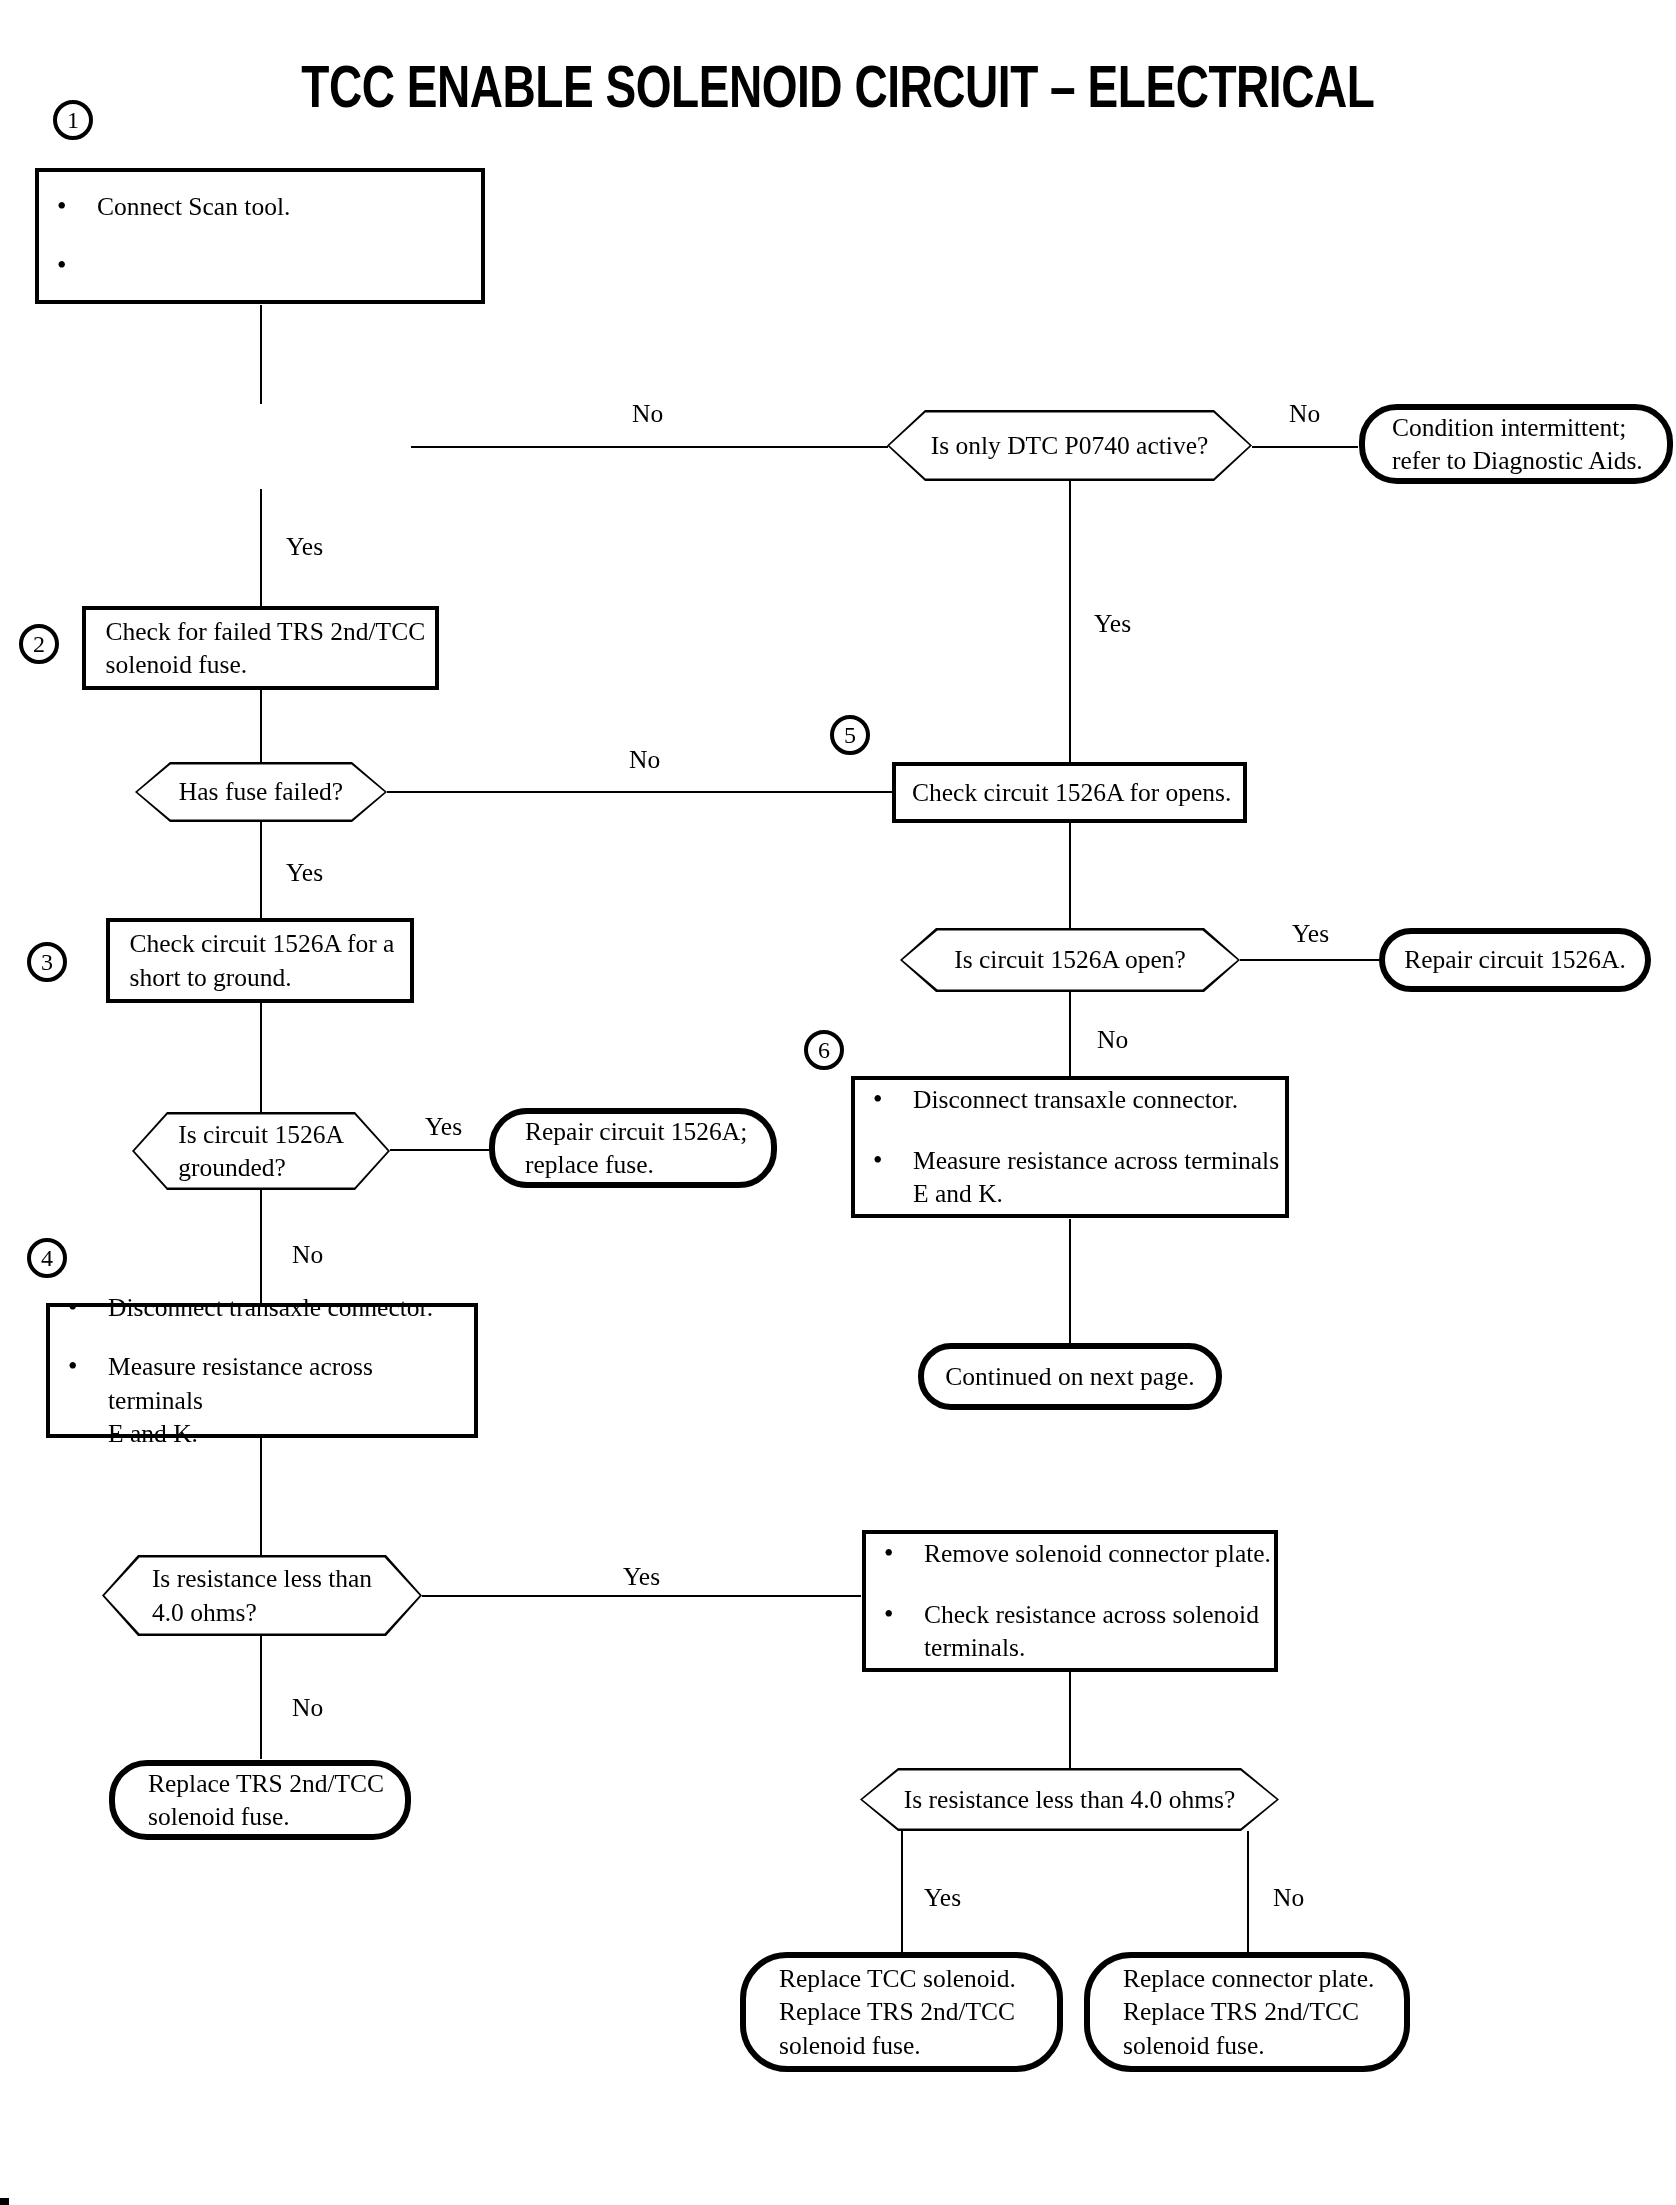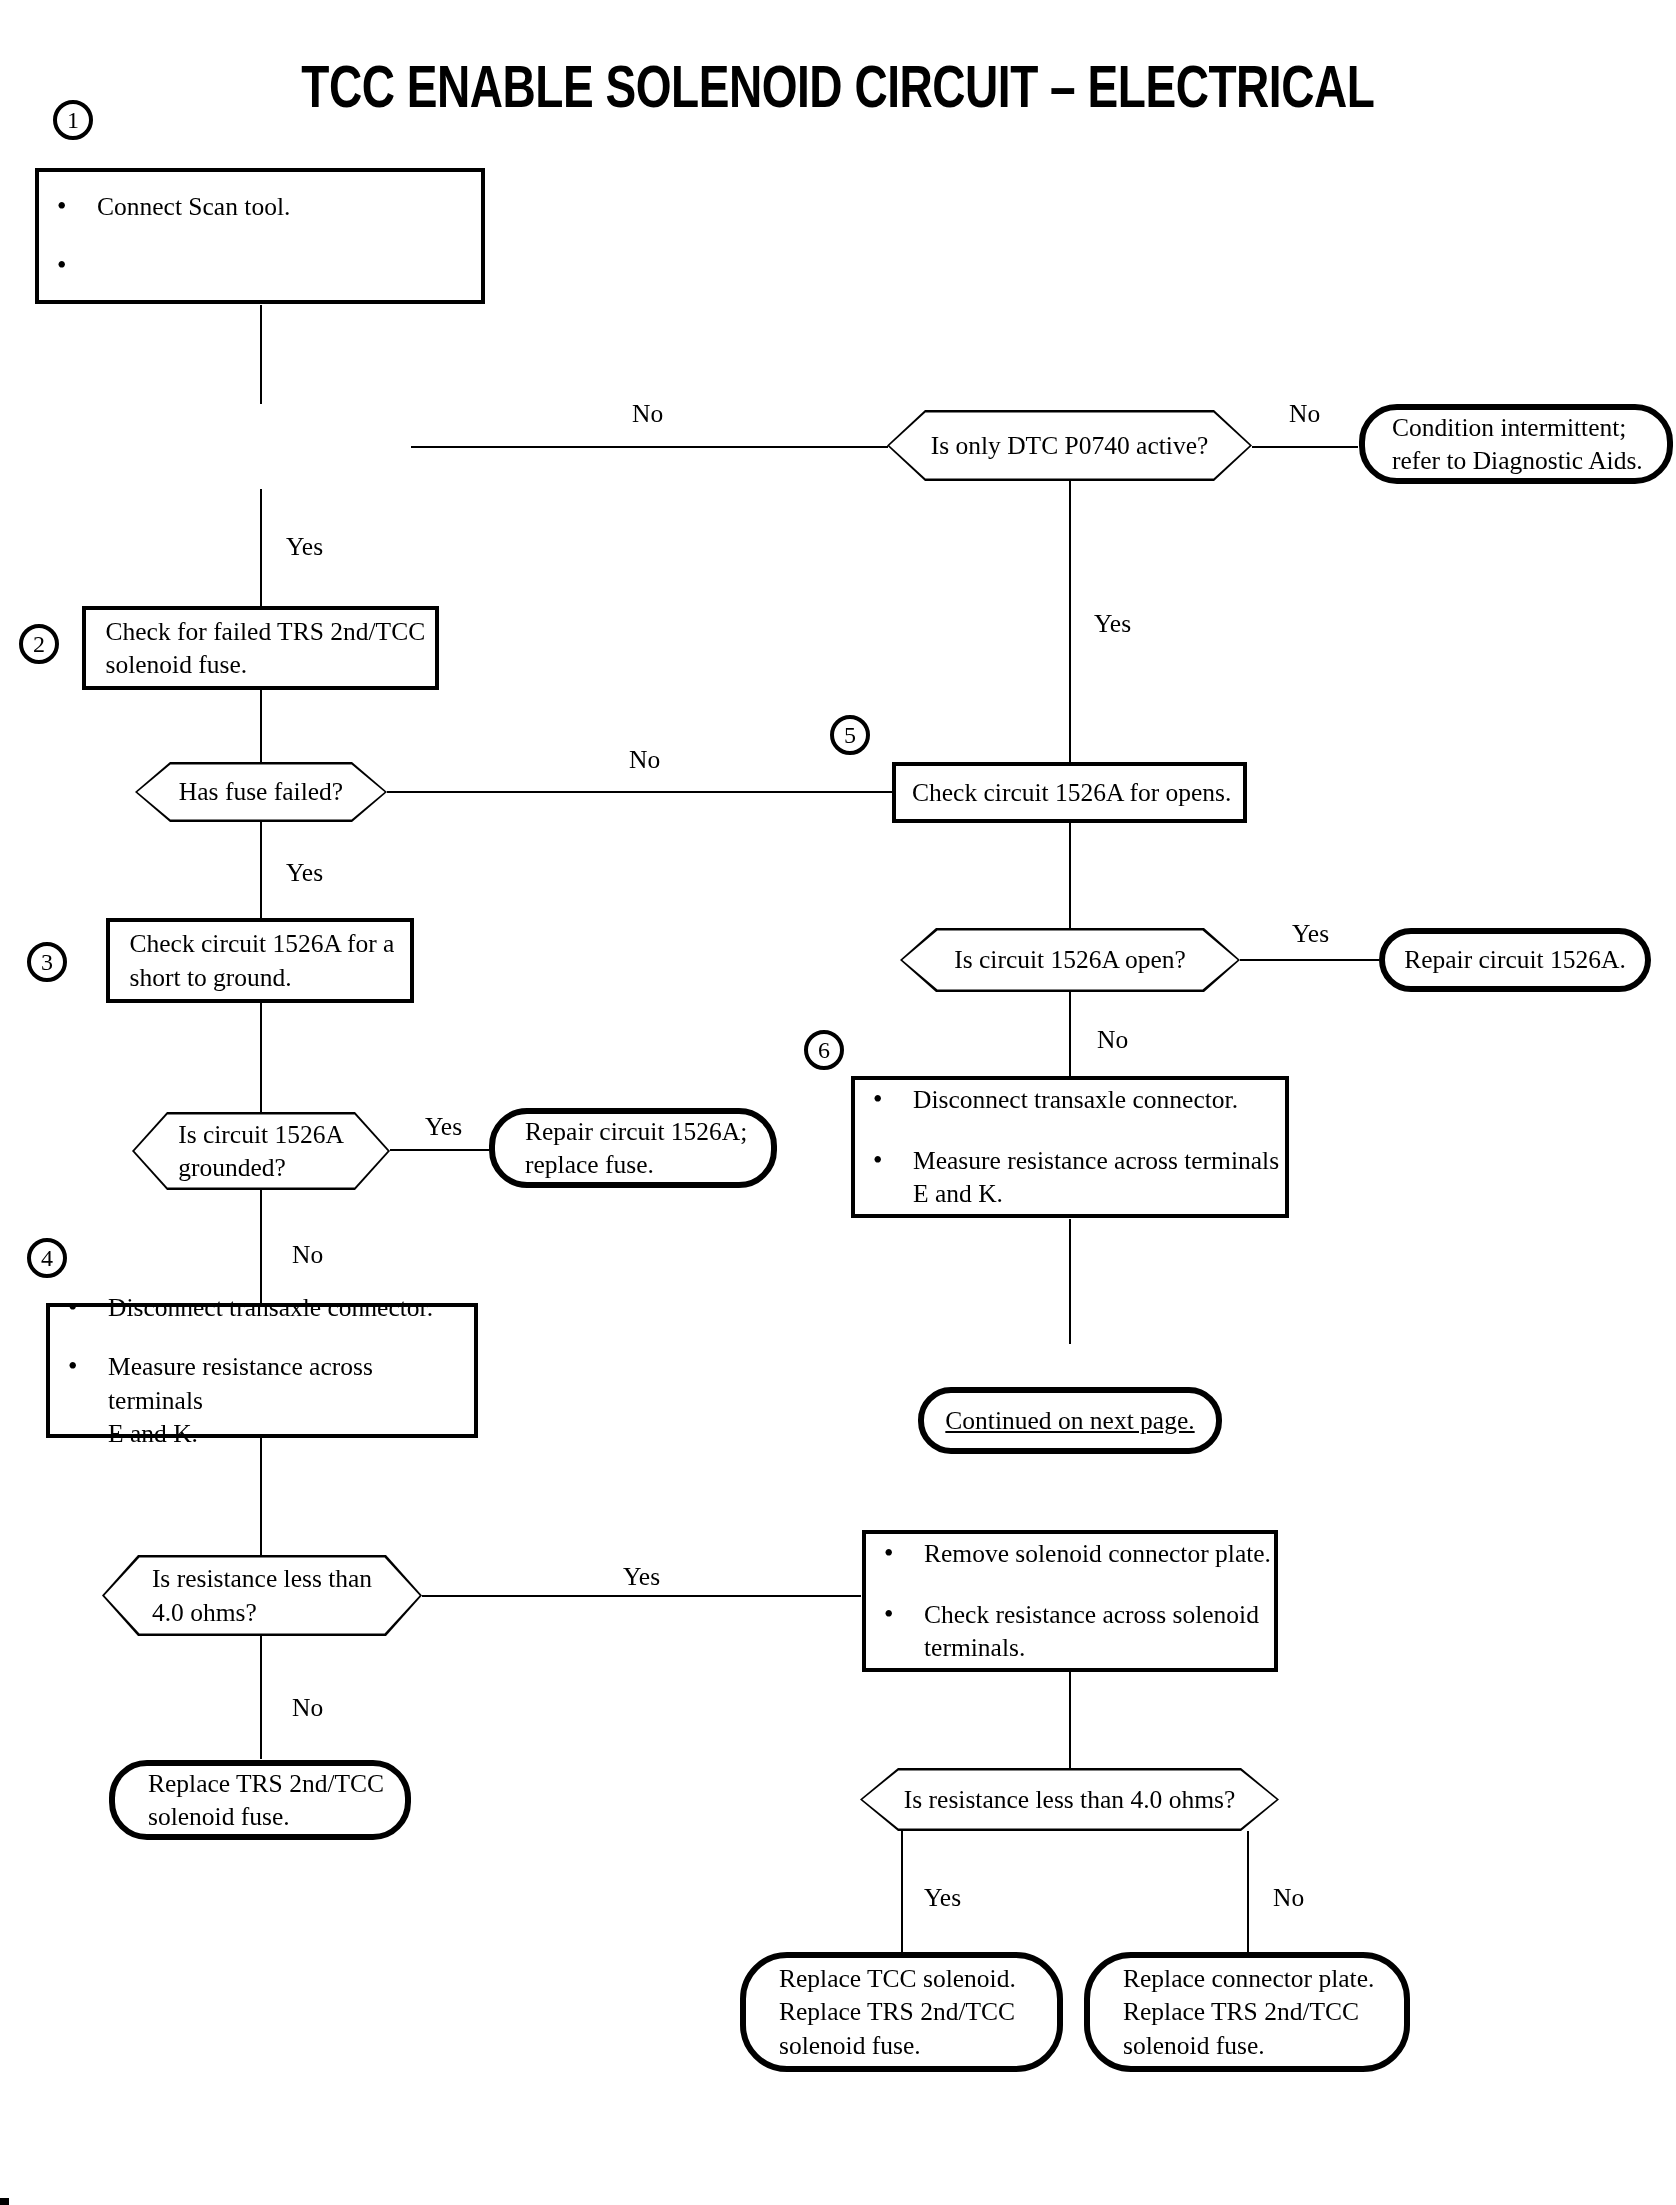--- a/index.html
+++ b/index.html
@@ -208,21 +208,21 @@
       <div class="brow">
         <span class="bdot">•</span>
         <span class="btext">
           <span class="line">Measure resistance across terminals</span>
           <span class="line">E and K.</span>
         </span>
       </div>
     </div>
   </div>
 
-  <div class="term center" style="left:918px; top:1387px; width:304px; height:67px; border-radius:33px;text-decoration:underline;">
+  <div class="term center" style="left:918px; top:1343px; width:304px; height:67px; border-radius:33px;">
     <div class="node-text">
       <span class="line">Continued on next page.</span>
     </div>
   </div>
 
   <div class="pbox" style="left:46px; top:1303px; width:432px; height:135px;">
     <div class="bullets" style="gap:25.5px;">
       <div class="brow">
         <span class="bdot">•</span>
         <span class="btext">

